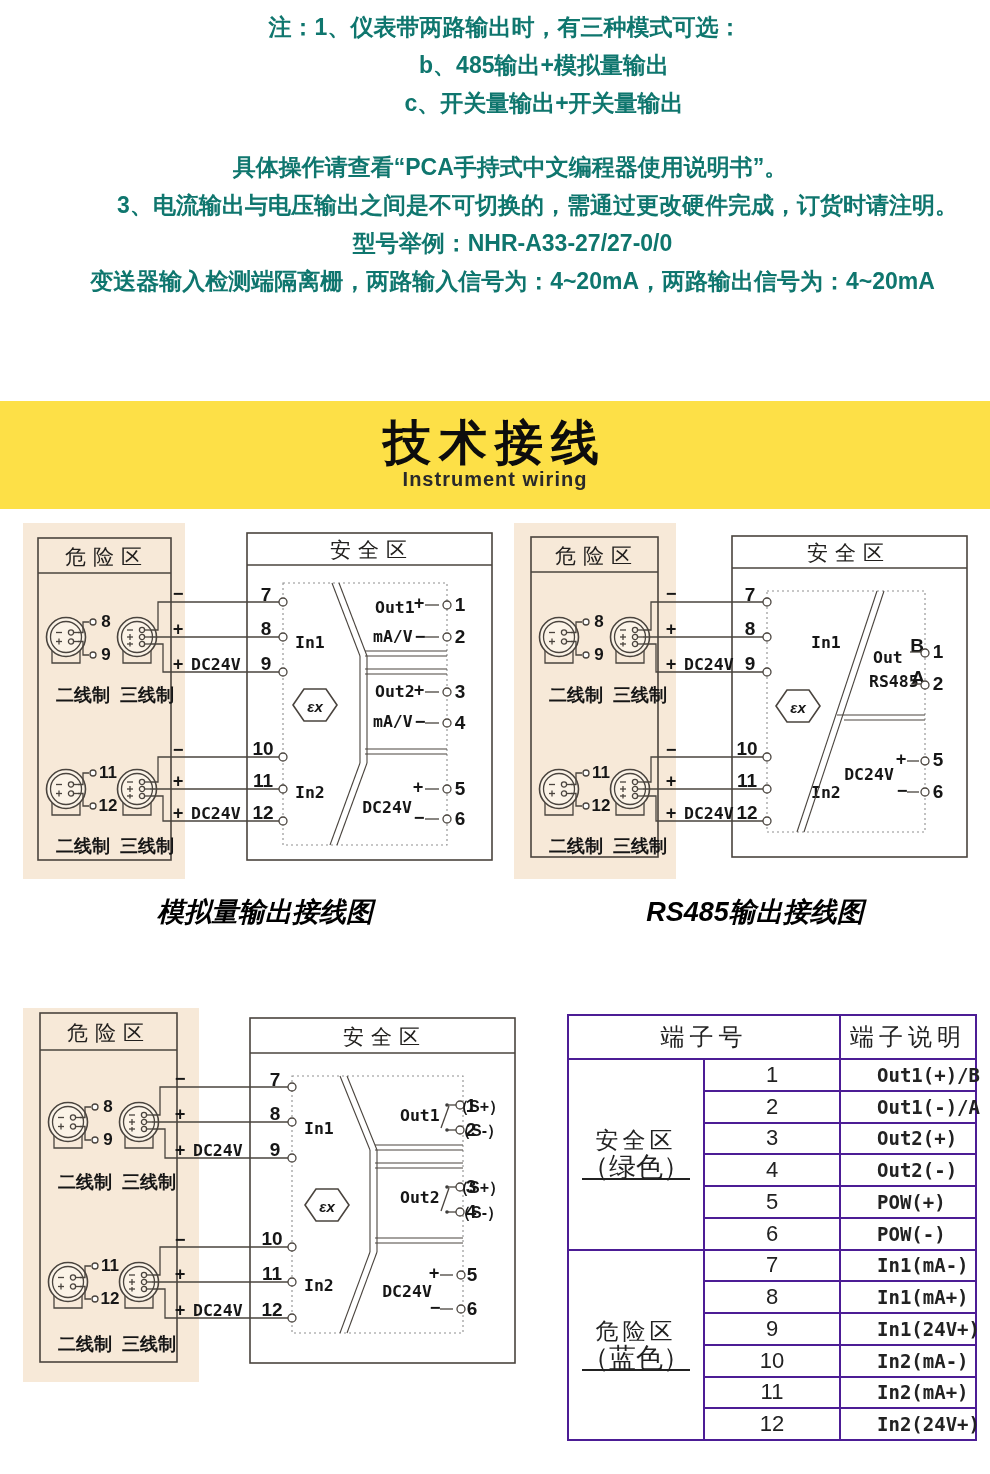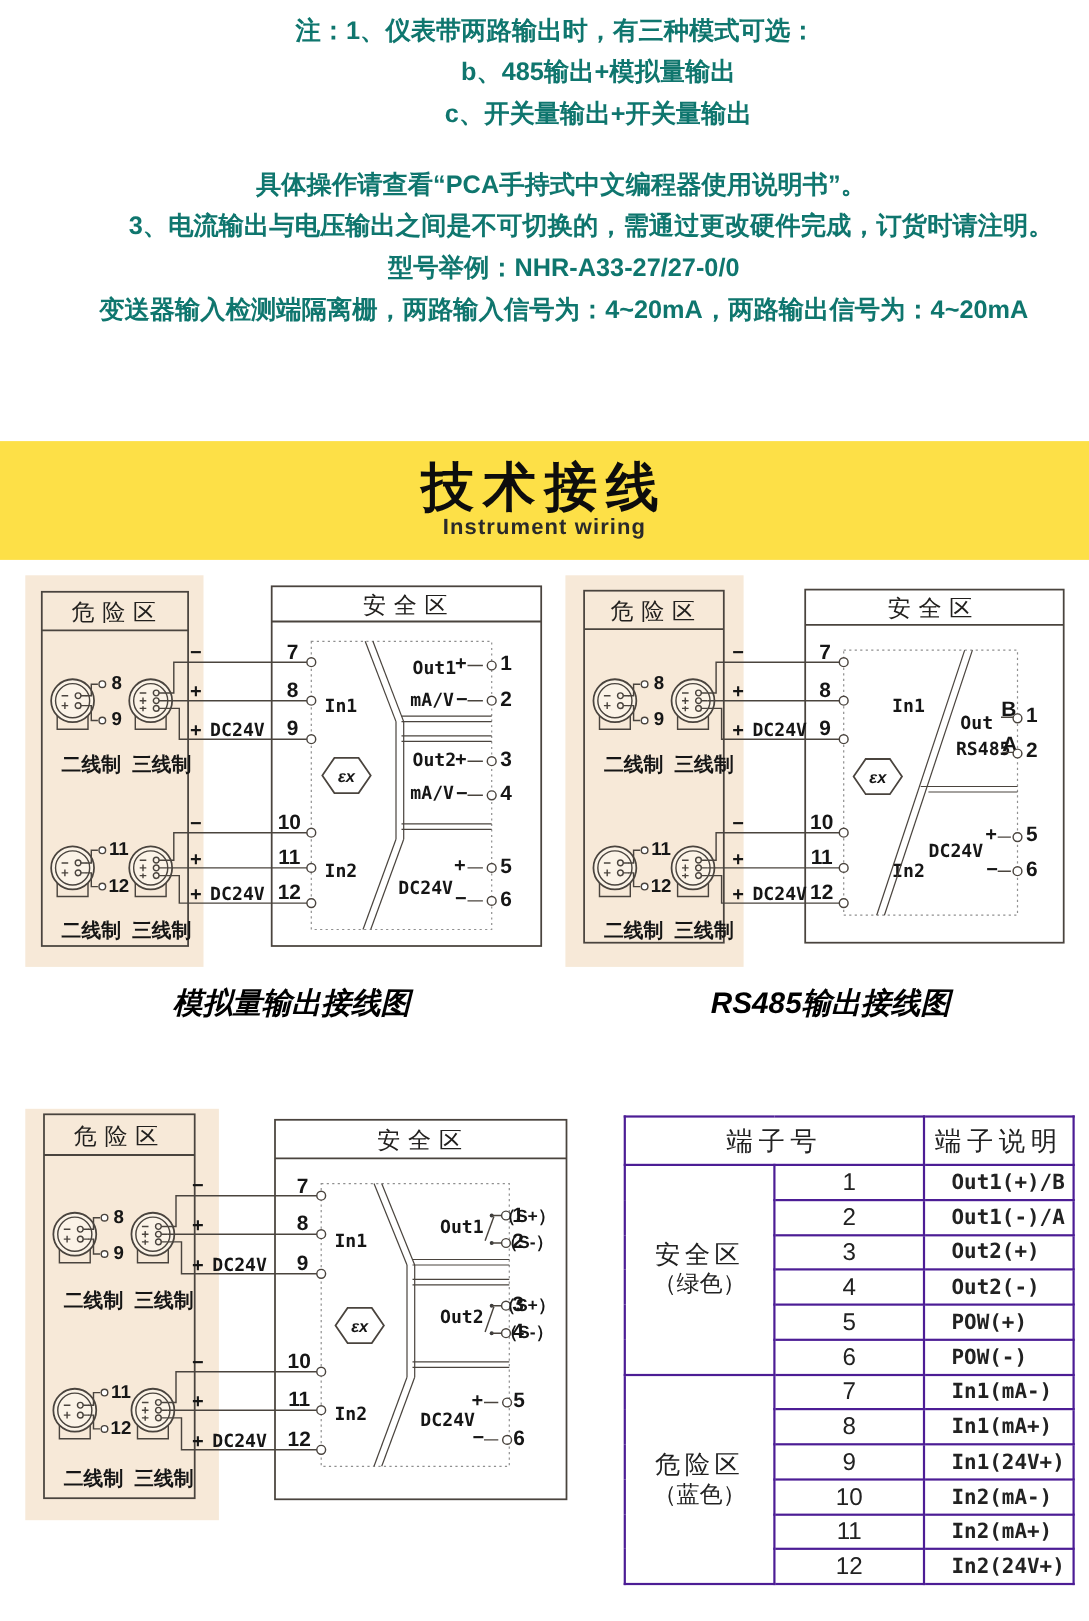--- a/index.html
+++ b/index.html
@@ -45,22 +45,22 @@
   .caption { position:absolute; font-size:27px; font-weight:bold; text-align:center; color:#000;font-style:italic; }
   
   table.tbl { position:absolute; left:567px; top:1014px; width:410px; height:427px;
               border-collapse:collapse; table-layout:fixed;
               font-family:"Liberation Sans", sans-serif; color:#222; }
   .tbl th, .tbl td { border:2px solid #4c1d95; }
   .tbl th { height:44px; font-size:24px; font-weight:normal; letter-spacing:5px; text-align:center; }
   .tbl td.no-cell { width:50px; text-align:center; font-size:22px; }
   .tbl td.group-cell { width:120px; text-align:center; line-height:27px; }
   .tbl td.group-cell .g1 { font-size:23px; letter-spacing:4px; }
-  .tbl td.group-cell .g2 { font-size:21px; }
-  .tbl td.desc-cell { padding-left:24px; font-family:"DejaVu Sans Mono", monospace;
+  .tbl td.group-cell .g2 { font-size:27px;text-decoration:underline; }
+  .tbl td.desc-cell { padding-left:36px; font-family:"DejaVu Sans Mono", monospace;
                       font-size:19px; font-weight:bold; }
 </style>
 </head>
 <body>
 
 <div class="page">
 
   <div class="notes">
     <div>注：1、仪表带两路输出时，有三种模式可选：</div>
     <div class="ind-a">b、485输出+模拟量输出</div>

